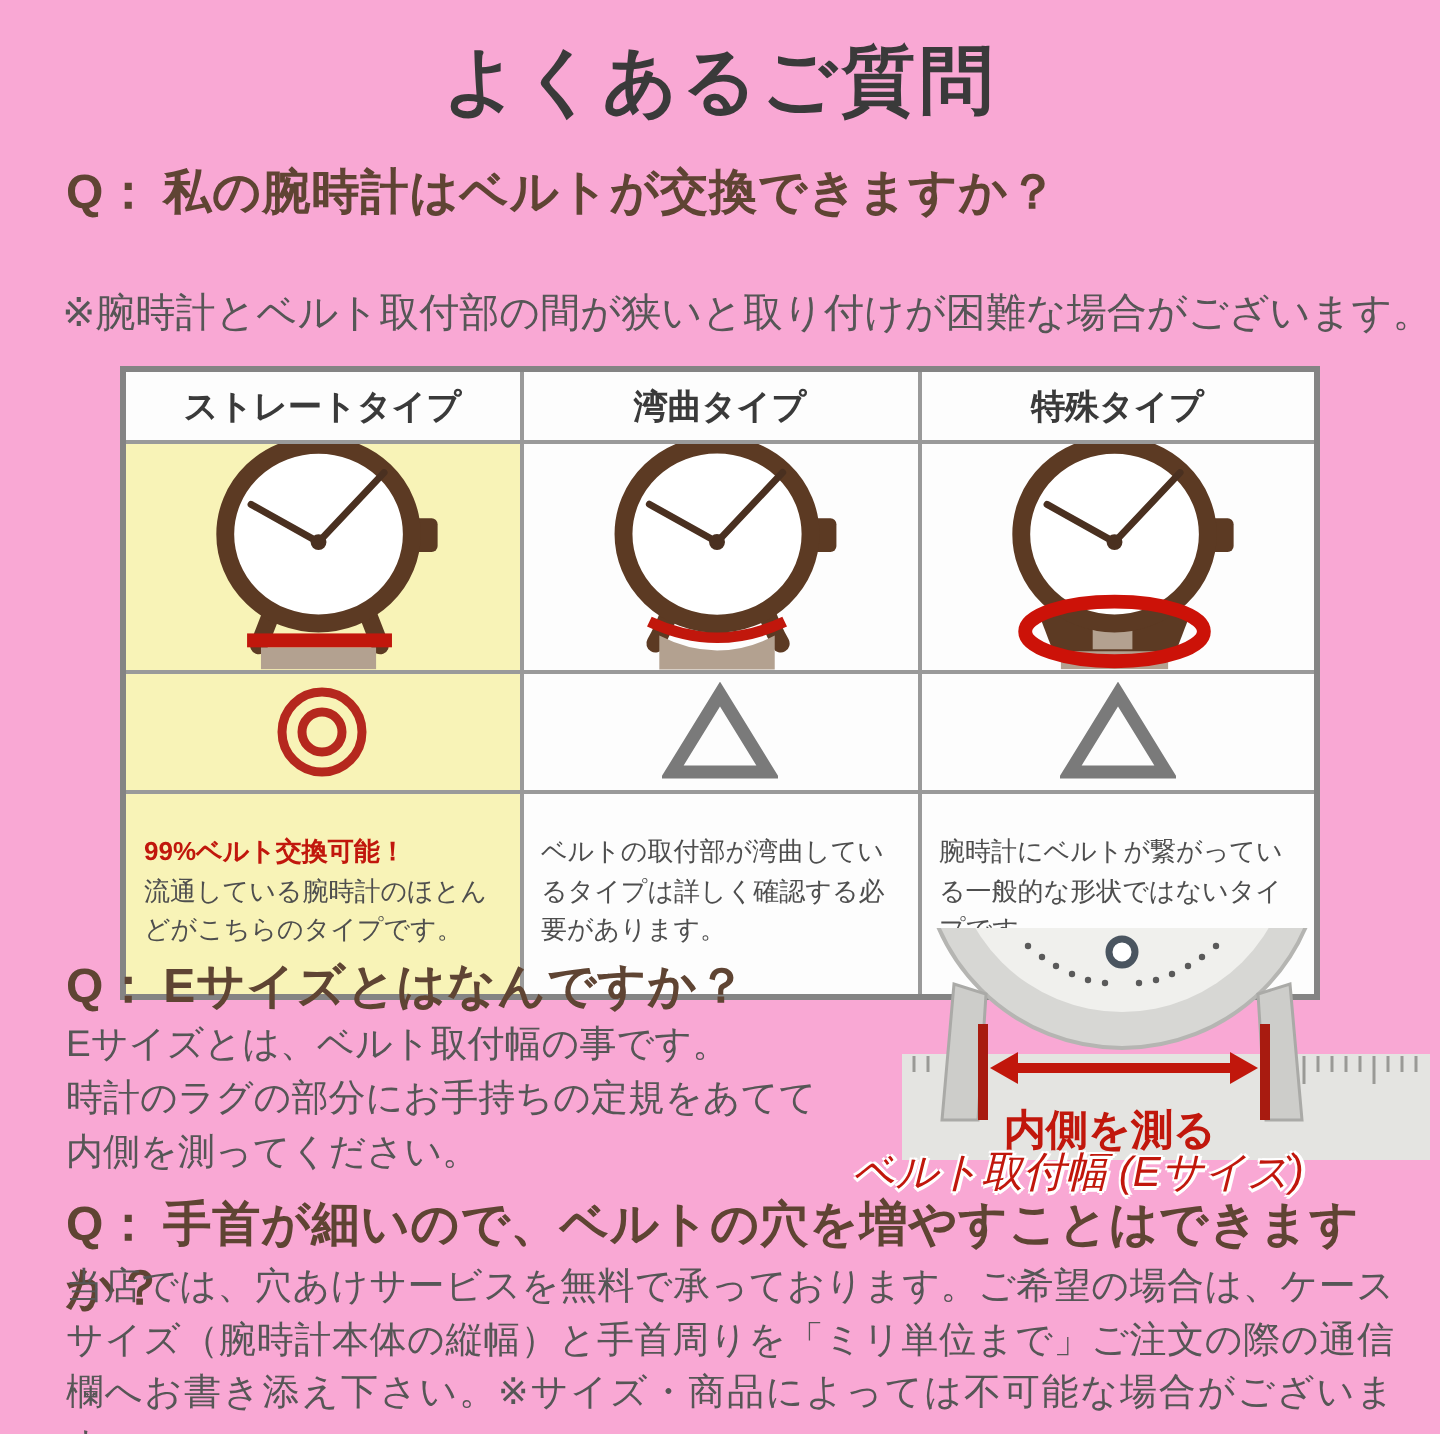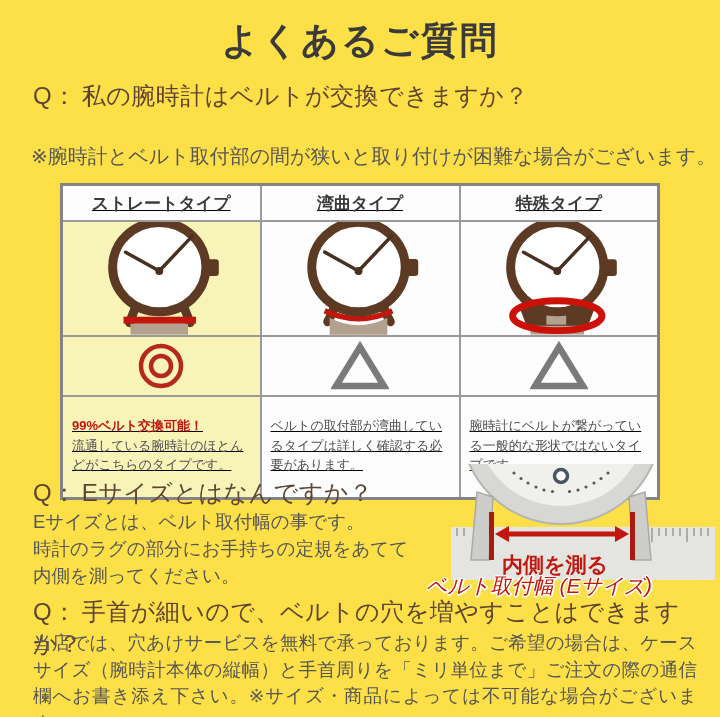--- a/index.html
+++ b/index.html
@@ -1,39 +1,38 @@
 <!DOCTYPE html>
 <html><head>
 <meta charset="utf-8">
 <style>
   html,body { margin:0; padding:0; background:#ffffff; }
   .page {
-    position:relative; width:720px; height:717px; background:#fde047;
+    position:relative; width:720px; height:717px; background:#f9a8d4;
     font-family:"Liberation Sans","DejaVu Sans",sans-serif; overflow:hidden;
   }
   .title {
     position:absolute; top:16px; left:0; width:720px; margin:0;
     text-align:center; font-size:37px; font-weight:bold; color:#3a3a3a;
     letter-spacing:2px;
   }
-  .qhead { position:absolute; margin:0; font-weight:normal; color:#5f4433; letter-spacing:0.5px; }
+  .qhead { position:absolute; margin:0; font-weight:bold; color:#5f4433; letter-spacing:0.5px; }
   #q1h { left:33px; top:80px;  font-size:24px; }
   #q2h { left:33px; top:477px; font-size:24px;text-align:center; }
   #q3h { left:33px; top:596px; font-size:24px; }
   .qmark { margin-right:5px; }
 
   .lead { position:absolute; left:33px; top:116px; margin:0; font-size:18.5px; color:#565656; letter-spacing:0.5px; }
   .note { position:absolute; left:31px; top:143px; margin:0; font-size:20px;  color:#565656; }
 
   
   .type-table {
     position:absolute; left:60px; top:183px; width:600px;
     border-collapse:collapse; table-layout:fixed; background:#fdfdfd;
     border:3px solid #848484;
-    text-decoration:underline;
   }
   .type-table th, .type-table td { border:2px solid #9a9a9a; }
   .type-table th { height:32px; font-size:17px; font-weight:bold; color:#3a3a3a; background:#fdfdfd; }
   .cell-illu { height:113px; padding:0; vertical-align:bottom; }
   .cell-sym  { height:58px;  padding:0; text-align:center; vertical-align:middle; }
   .cell-desc { height:72px; vertical-align:top; padding:19px 9px 9px; font-size:13px; line-height:1.5; color:#4e4e4e; }
   .hl { background:#f8f3b7; }
   .desc-em { display:block; color:#c1170c; font-weight:bold; }
   .watch-svg { display:block; width:100%; height:113px; }
   .sym-svg   { display:block; margin:0 auto; }

